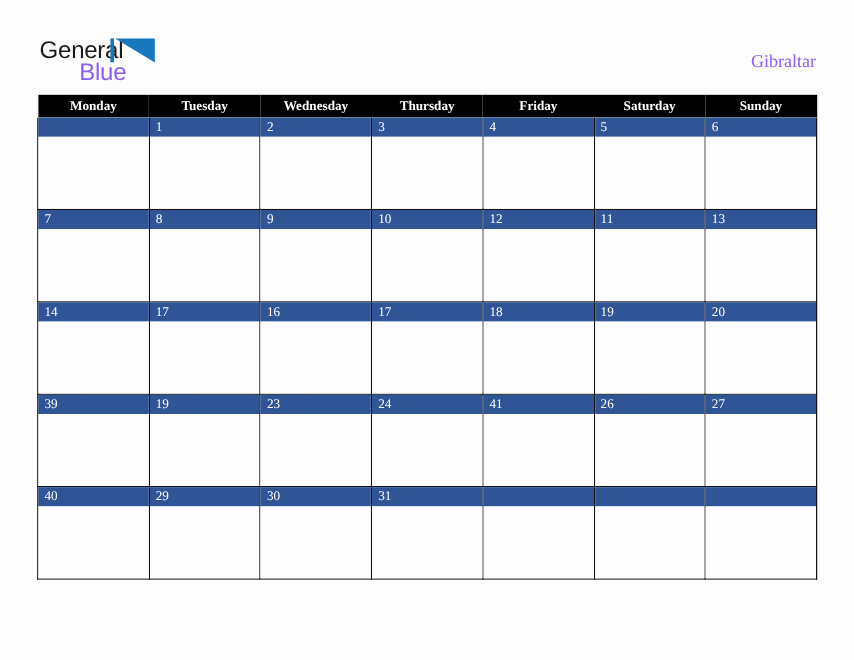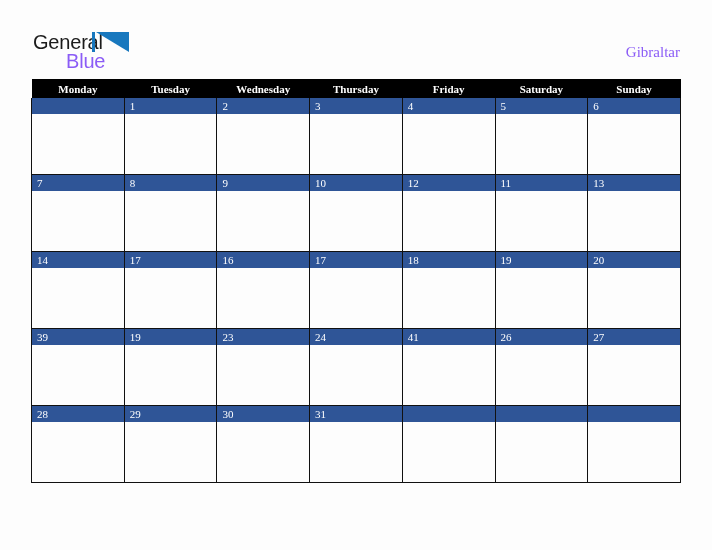--- a/index.html
+++ b/index.html
@@ -374,21 +374,21 @@
           <div class="daycell">
             <div class="daybar">27</div>
             <div class="daybody"></div>
           </div>
         </td>
       </tr>
 
       <tr class="week-row">
         <td>
           <div class="daycell">
-            <div class="daybar">28</div>
+            <div class="daybar">40</div>
             <div class="daybody"></div>
           </div>
         </td>
         <td>
           <div class="daycell">
             <div class="daybar">29</div>
             <div class="daybody"></div>
           </div>
         </td>
         <td>

